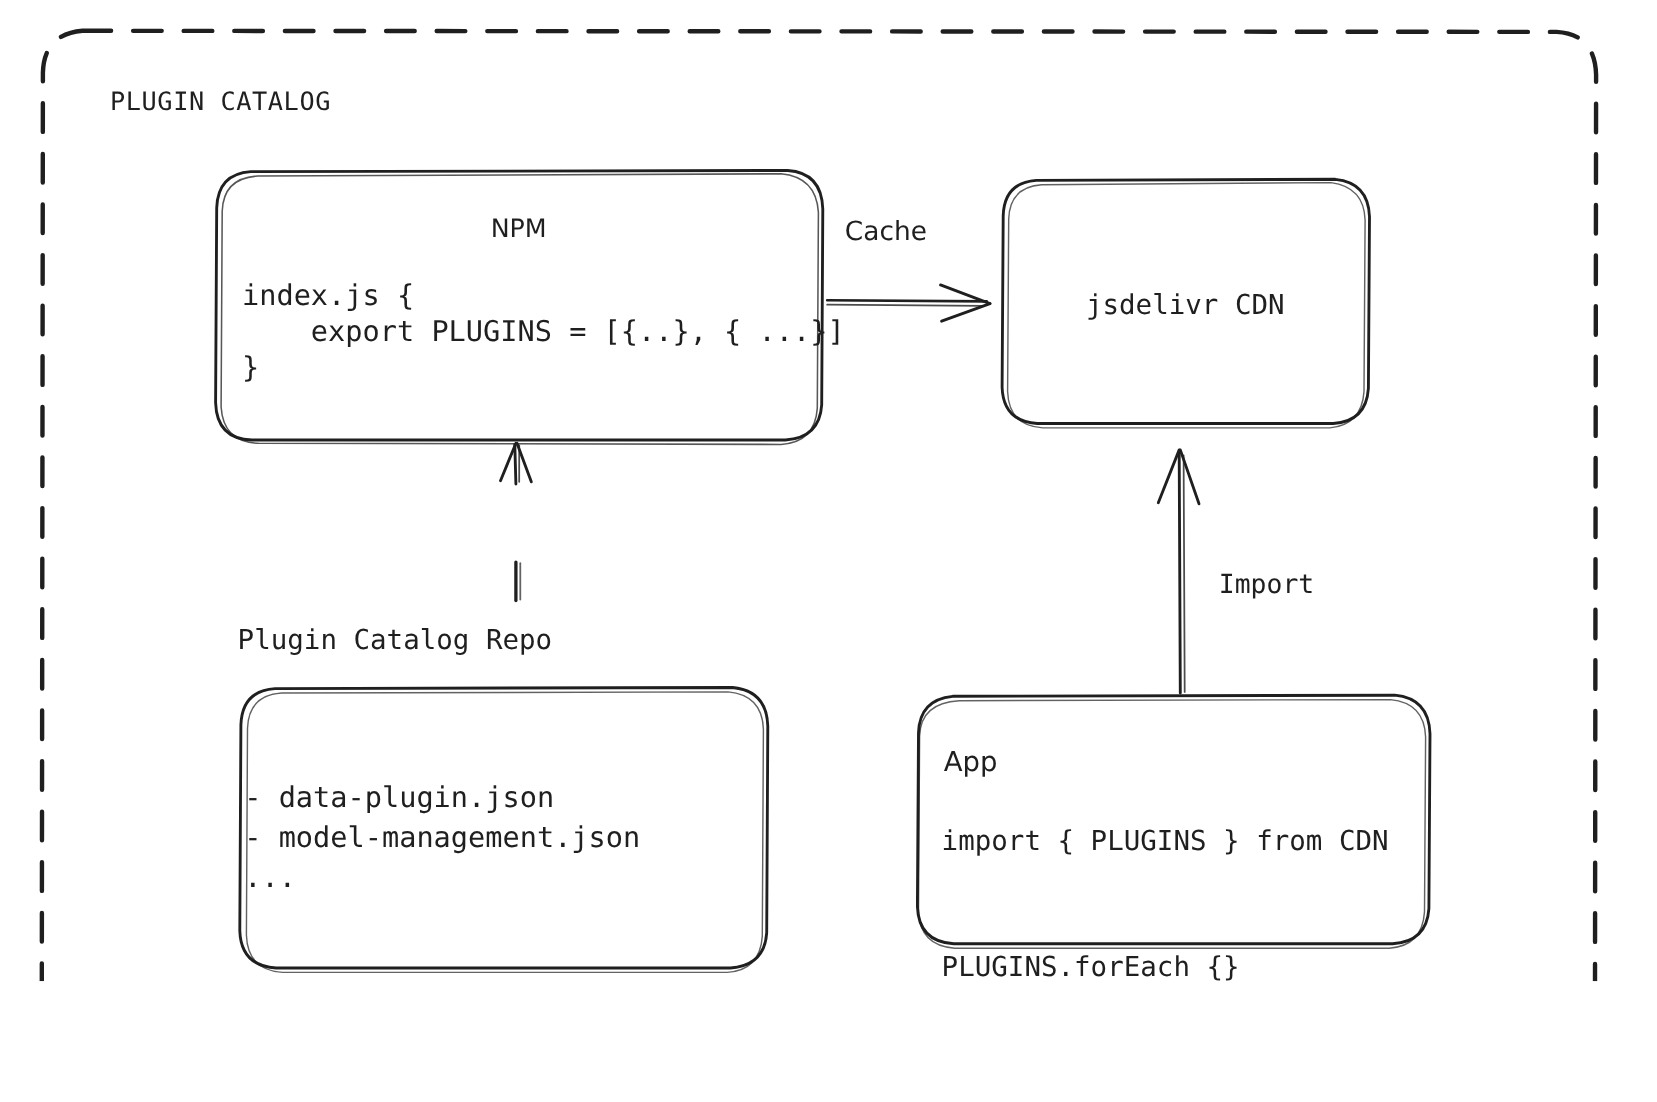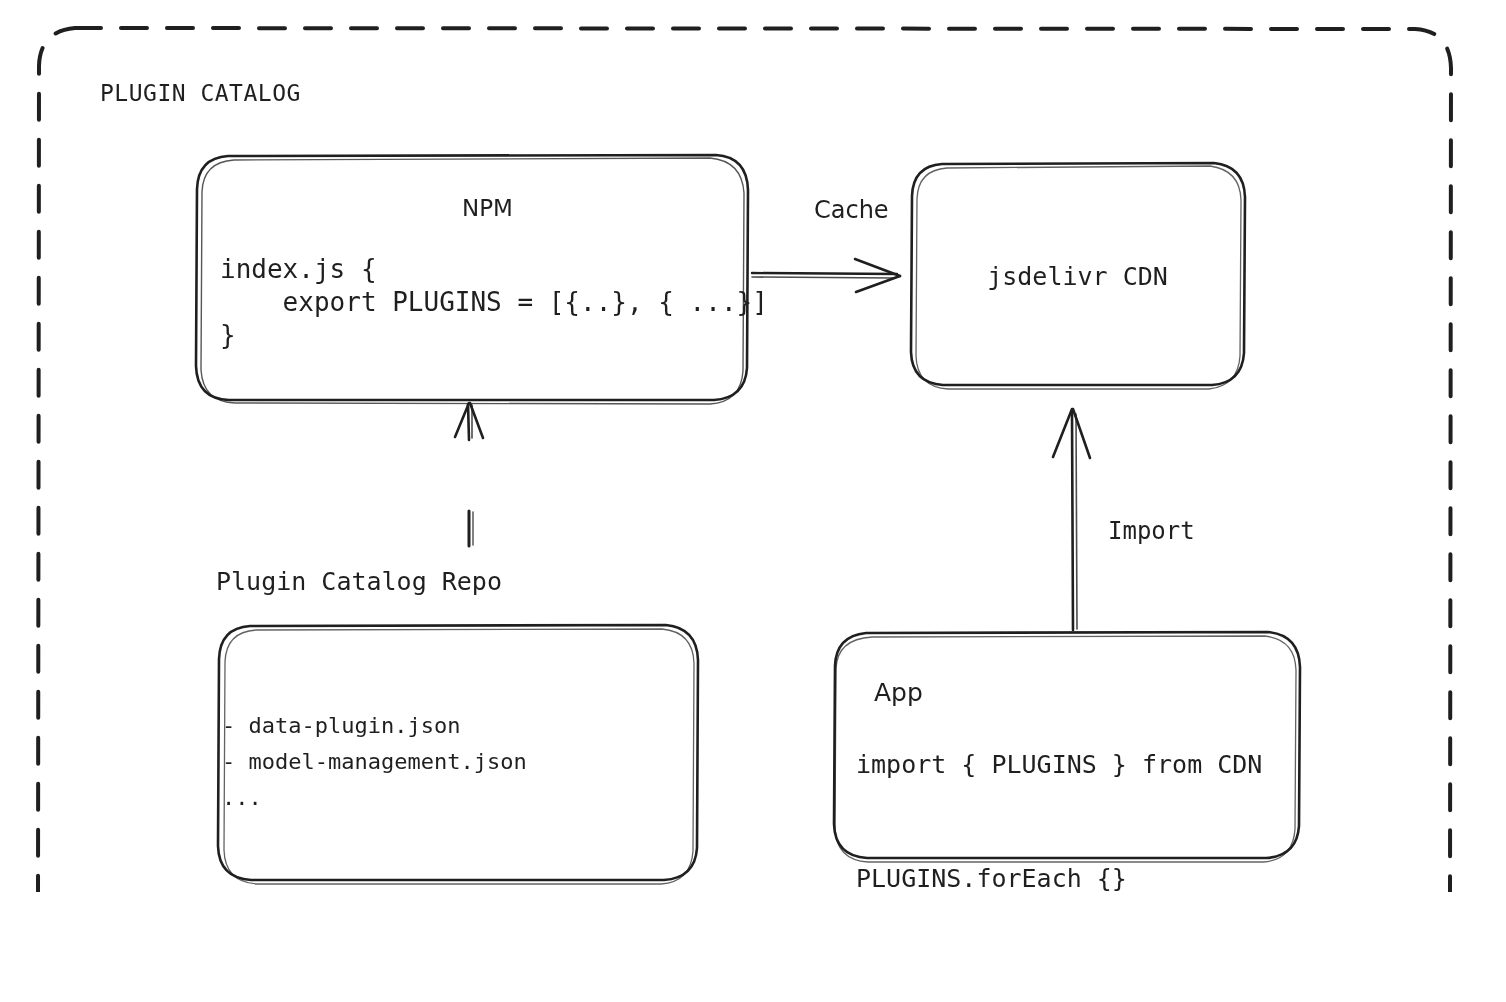--- a/index.html
+++ b/index.html
@@ -24,21 +24,21 @@
     height: 1002px;
     pointer-events: none;
   }
   .txt {
     position: absolute;
     white-space: pre;
     color: #1f1f1f;
     line-height: 1.0;
   }
   .mono { font-family: "DejaVu Sans Mono", monospace; }
-  .sans { font-family: "DejaVu Sans", sans-serif; padding-left: 16px; }
+  .sans { font-family: "DejaVu Sans", sans-serif; }
 
   
   #container-title {
     left: 100px;
     top: 82px;
     font-size: 23px;
     letter-spacing: 0.5px;
   }
 
   
@@ -60,21 +60,21 @@
   #cdn-title {
     left: 910px;
     top: 264px;
     width: 335px;
     text-align: center;
     font-size: 25px;
   }
 
   
   #cache-label {
-    left: 798px;
+    left: 768px;
     top: 198px;
     font-size: 24px;
   }
 
   
   #webpack-label {
     left: 281px;
     top: 447px;
     width: 380px;
     text-align: center;
@@ -88,21 +88,21 @@
     top: 569px;
     width: 482px;
     text-align: left;
     font-size: 25px;
   }
 
   
   #repo-list {
     left: 222px;
     top: 708px;
-    font-size: 22px;
+    font-size: 26px;
     line-height: 36px;
   }
 
   
   #import-label {
     left: 1108px;
     top: 519px;
     font-size: 24px;
   }
 

